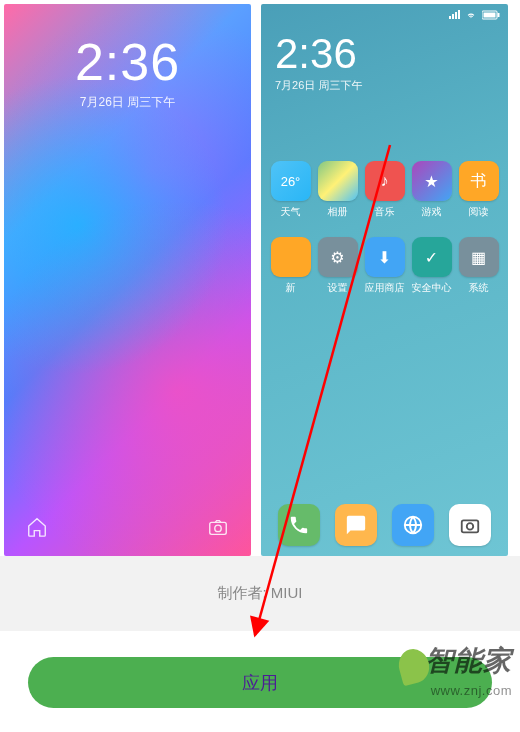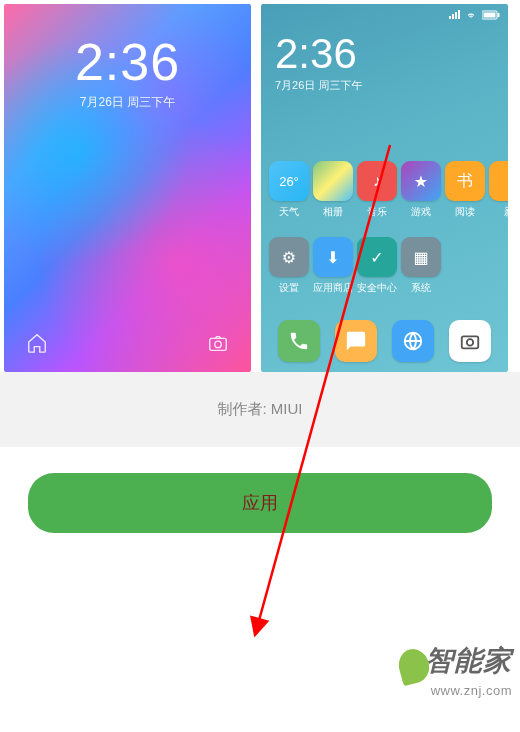--- a/index.html
+++ b/index.html
@@ -6,21 +6,21 @@
     body {
       width: 520px;
       height: 732px;
       font-family: -apple-system, "Helvetica Neue", sans-serif;
       background: #fff;
       position: relative;
       overflow: hidden;
     }
     .previews {
       display: flex;
-      height: 372px;
+      height: 556px;
       gap: 10px;
       padding: 4px 12px 0 4px;
     }
     .preview-panel {
       flex: 1;
       position: relative;
       overflow: hidden;
       border-radius: 2px;
     }
     
@@ -69,21 +69,21 @@
       padding: 6px 8px 2px;
       font-size: 10px;
       align-items: center;
     }
     .home-time-block { padding: 8px 14px 0 14px; }
     .home-time { font-size: 42px; font-weight: 200; }
     .home-date { font-size: 11px; margin-top: 0; opacity: 0.9; }
     .app-grid {
       margin-top: 68px;
       display: grid;
-      grid-template-columns: repeat(6, 1fr);
+      grid-template-columns: repeat(5, 1fr);
       gap: 18px 4px;
       padding: 0 8px;
       text-align: right;
     }
     .app {
       display: flex;
       flex-direction: column;
       align-items: center;
       gap: 4px;
     }
@@ -131,25 +131,25 @@
       color: #888;
       font-size: 15px;
     }
     
     .apply-area {
       background: #fff;
       padding: 26px 28px 30px;
     }
     .apply-btn {
       width: 100%;
-      height: 60px;
+      height: 51px;
       background: #4caf50;
       border: none;
       border-radius: 26px;
-      color: #7f1d1d;
+      color: #4c1d95;
       font-size: 18px;
       cursor: pointer;
     }
     
     .arrow-svg {
       position: absolute;
       top: 140px;
       left: 230px;
       width: 170px;
       height: 510px;

